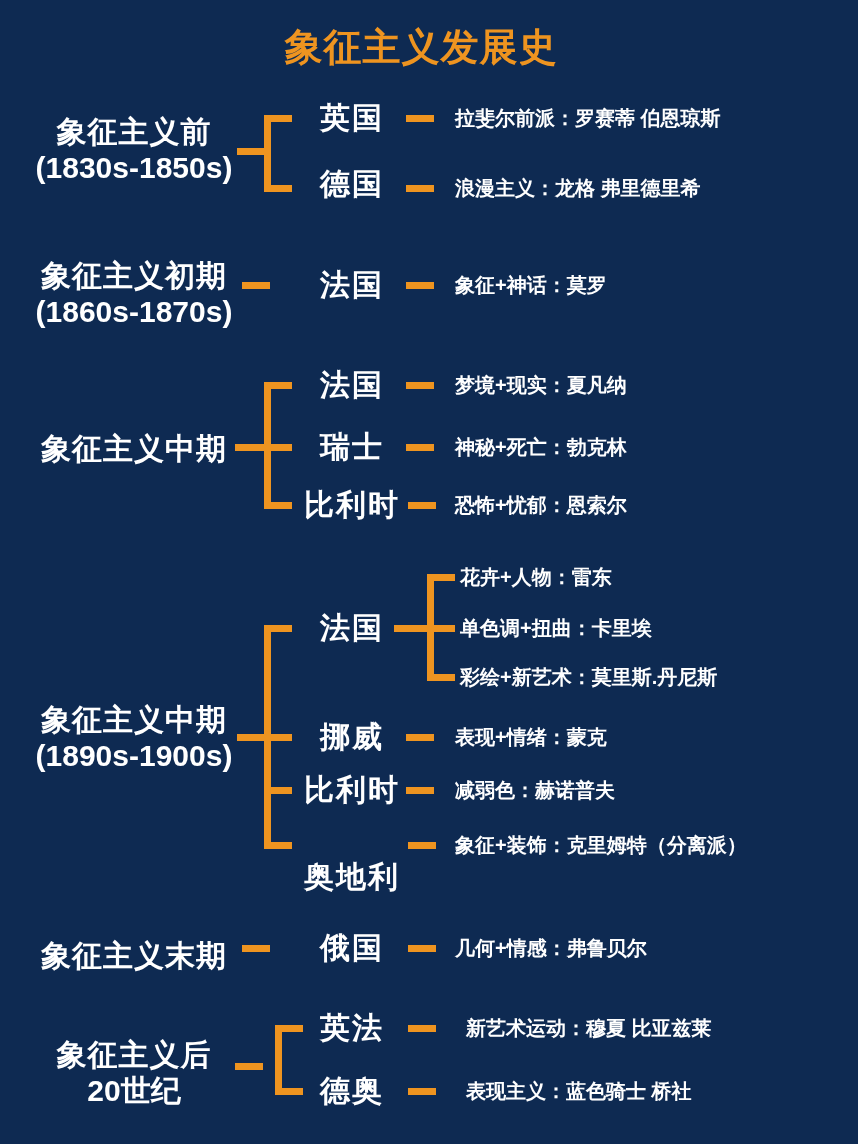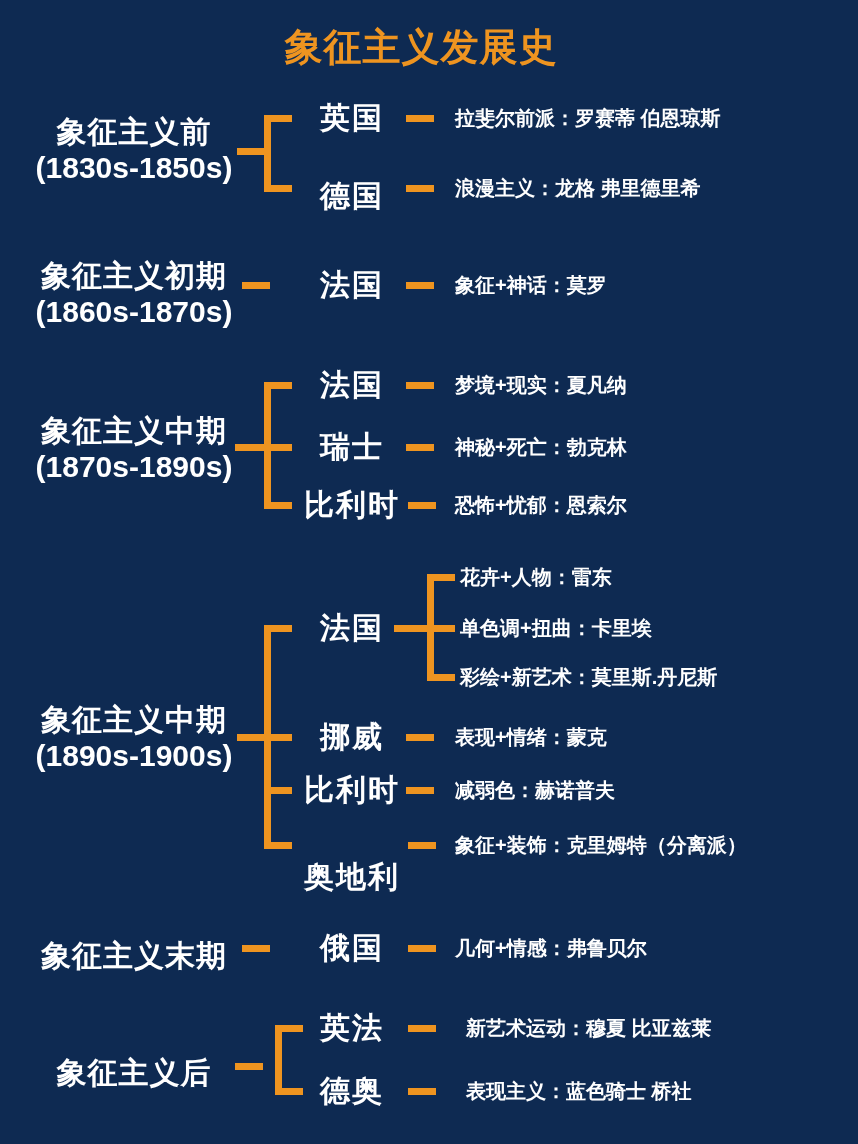--- a/index.html
+++ b/index.html
@@ -42,40 +42,39 @@
       <div class="l1">象征主义前</div>
       <div class="l2">(1830s-1850s)</div>
     </div>
     <div class="h" style="left:237px;top:148px;width:28px"></div>
     <div class="v" style="left:264px;top:115px;height:77px"></div>
     <div class="h" style="left:264px;top:115px;width:28px"></div>
     <div class="h" style="left:264px;top:185px;width:28px"></div>
     <div class="country" style="top:118px">英国</div>
     <div class="h" style="left:406px;top:115px;width:28px"></div>
     <div class="item" style="left:455px;top:118px">拉斐尔前派：罗赛蒂 伯恩琼斯</div>
-    <div class="country" style="top:196px">德国</div>
+    <div class="country" style="top:184px">德国</div>
     <div class="h" style="left:406px;top:185px;width:28px"></div>
     <div class="item" style="left:455px;top:188px">浪漫主义：龙格 弗里德里希</div>
   </div>
 
   <div>
     <div class="plabel" style="top:293px">
       <div class="l1">象征主义初期</div>
       <div class="l2">(1860s-1870s)</div>
     </div>
     <div class="h" style="left:242px;top:282px;width:28px"></div>
     <div class="country" style="top:285px">法国</div>
     <div class="h" style="left:406px;top:282px;width:28px"></div>
     <div class="item" style="left:455px;top:285px">象征+神话：莫罗</div>
   </div>
 
   <div>
     <div class="plabel" style="top:448px">
       <div class="l1">象征主义中期</div>
-      <div class="l2">(1870s-1890s)</div>
     </div>
     <div class="h" style="left:235px;top:444px;width:29px"></div>
     <div class="v" style="left:264px;top:382px;height:127px"></div>
     <div class="h" style="left:264px;top:382px;width:28px"></div>
     <div class="h" style="left:264px;top:444px;width:28px"></div>
     <div class="h" style="left:264px;top:502px;width:28px"></div>
     <div class="country" style="top:385px">法国</div>
     <div class="h" style="left:406px;top:382px;width:28px"></div>
     <div class="item" style="left:455px;top:385px">梦境+现实：夏凡纳</div>
     <div class="country" style="top:447px">瑞士</div>
@@ -127,20 +126,21 @@
     </div>
     <div class="h" style="left:242px;top:945px;width:28px"></div>
     <div class="country" style="top:948px">俄国</div>
     <div class="h" style="left:408px;top:945px;width:28px"></div>
     <div class="item" style="left:455px;top:948px">几何+情感：弗鲁贝尔</div>
   </div>
 
   <div>
     <div class="plabel" style="top:1072px">
       <div class="l1">象征主义后</div>
+      <div class="l2">20世纪</div>
     </div>
     <div class="h" style="left:235px;top:1063px;width:28px"></div>
     <div class="v" style="left:275px;top:1025px;height:70px"></div>
     <div class="h" style="left:275px;top:1025px;width:28px"></div>
     <div class="h" style="left:275px;top:1088px;width:28px"></div>
     <div class="country" style="top:1028px">英法</div>
     <div class="h" style="left:408px;top:1025px;width:28px"></div>
     <div class="item" style="left:466px;top:1028px">新艺术运动：穆夏 比亚兹莱</div>
     <div class="country" style="top:1091px">德奥</div>
     <div class="h" style="left:408px;top:1088px;width:28px"></div>

